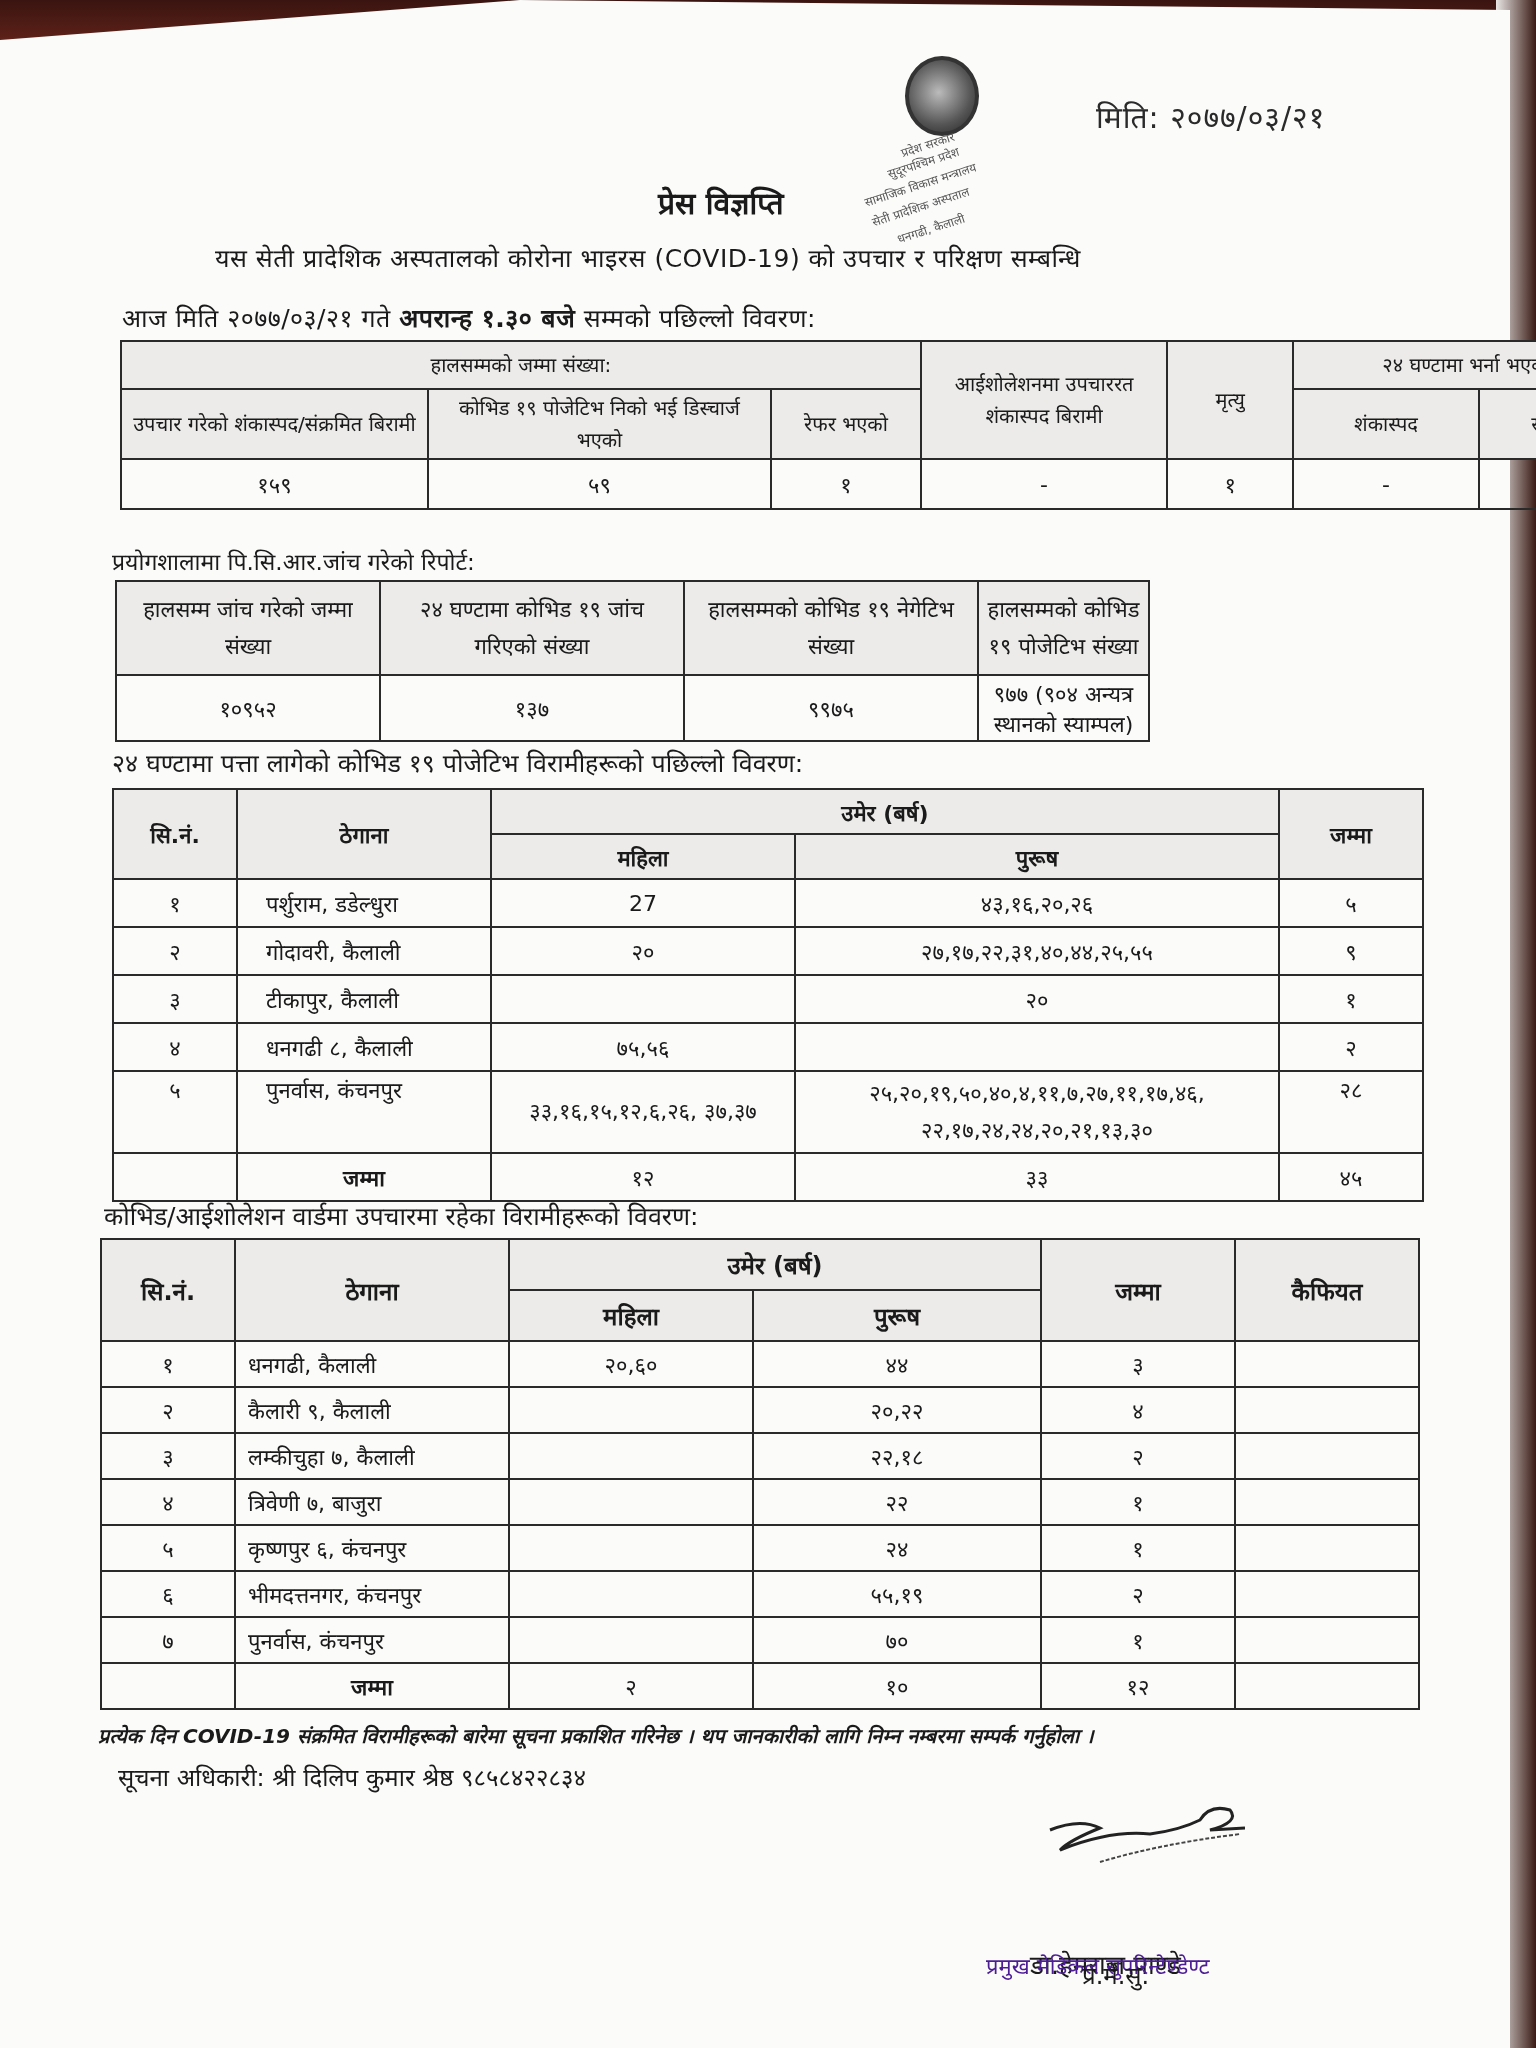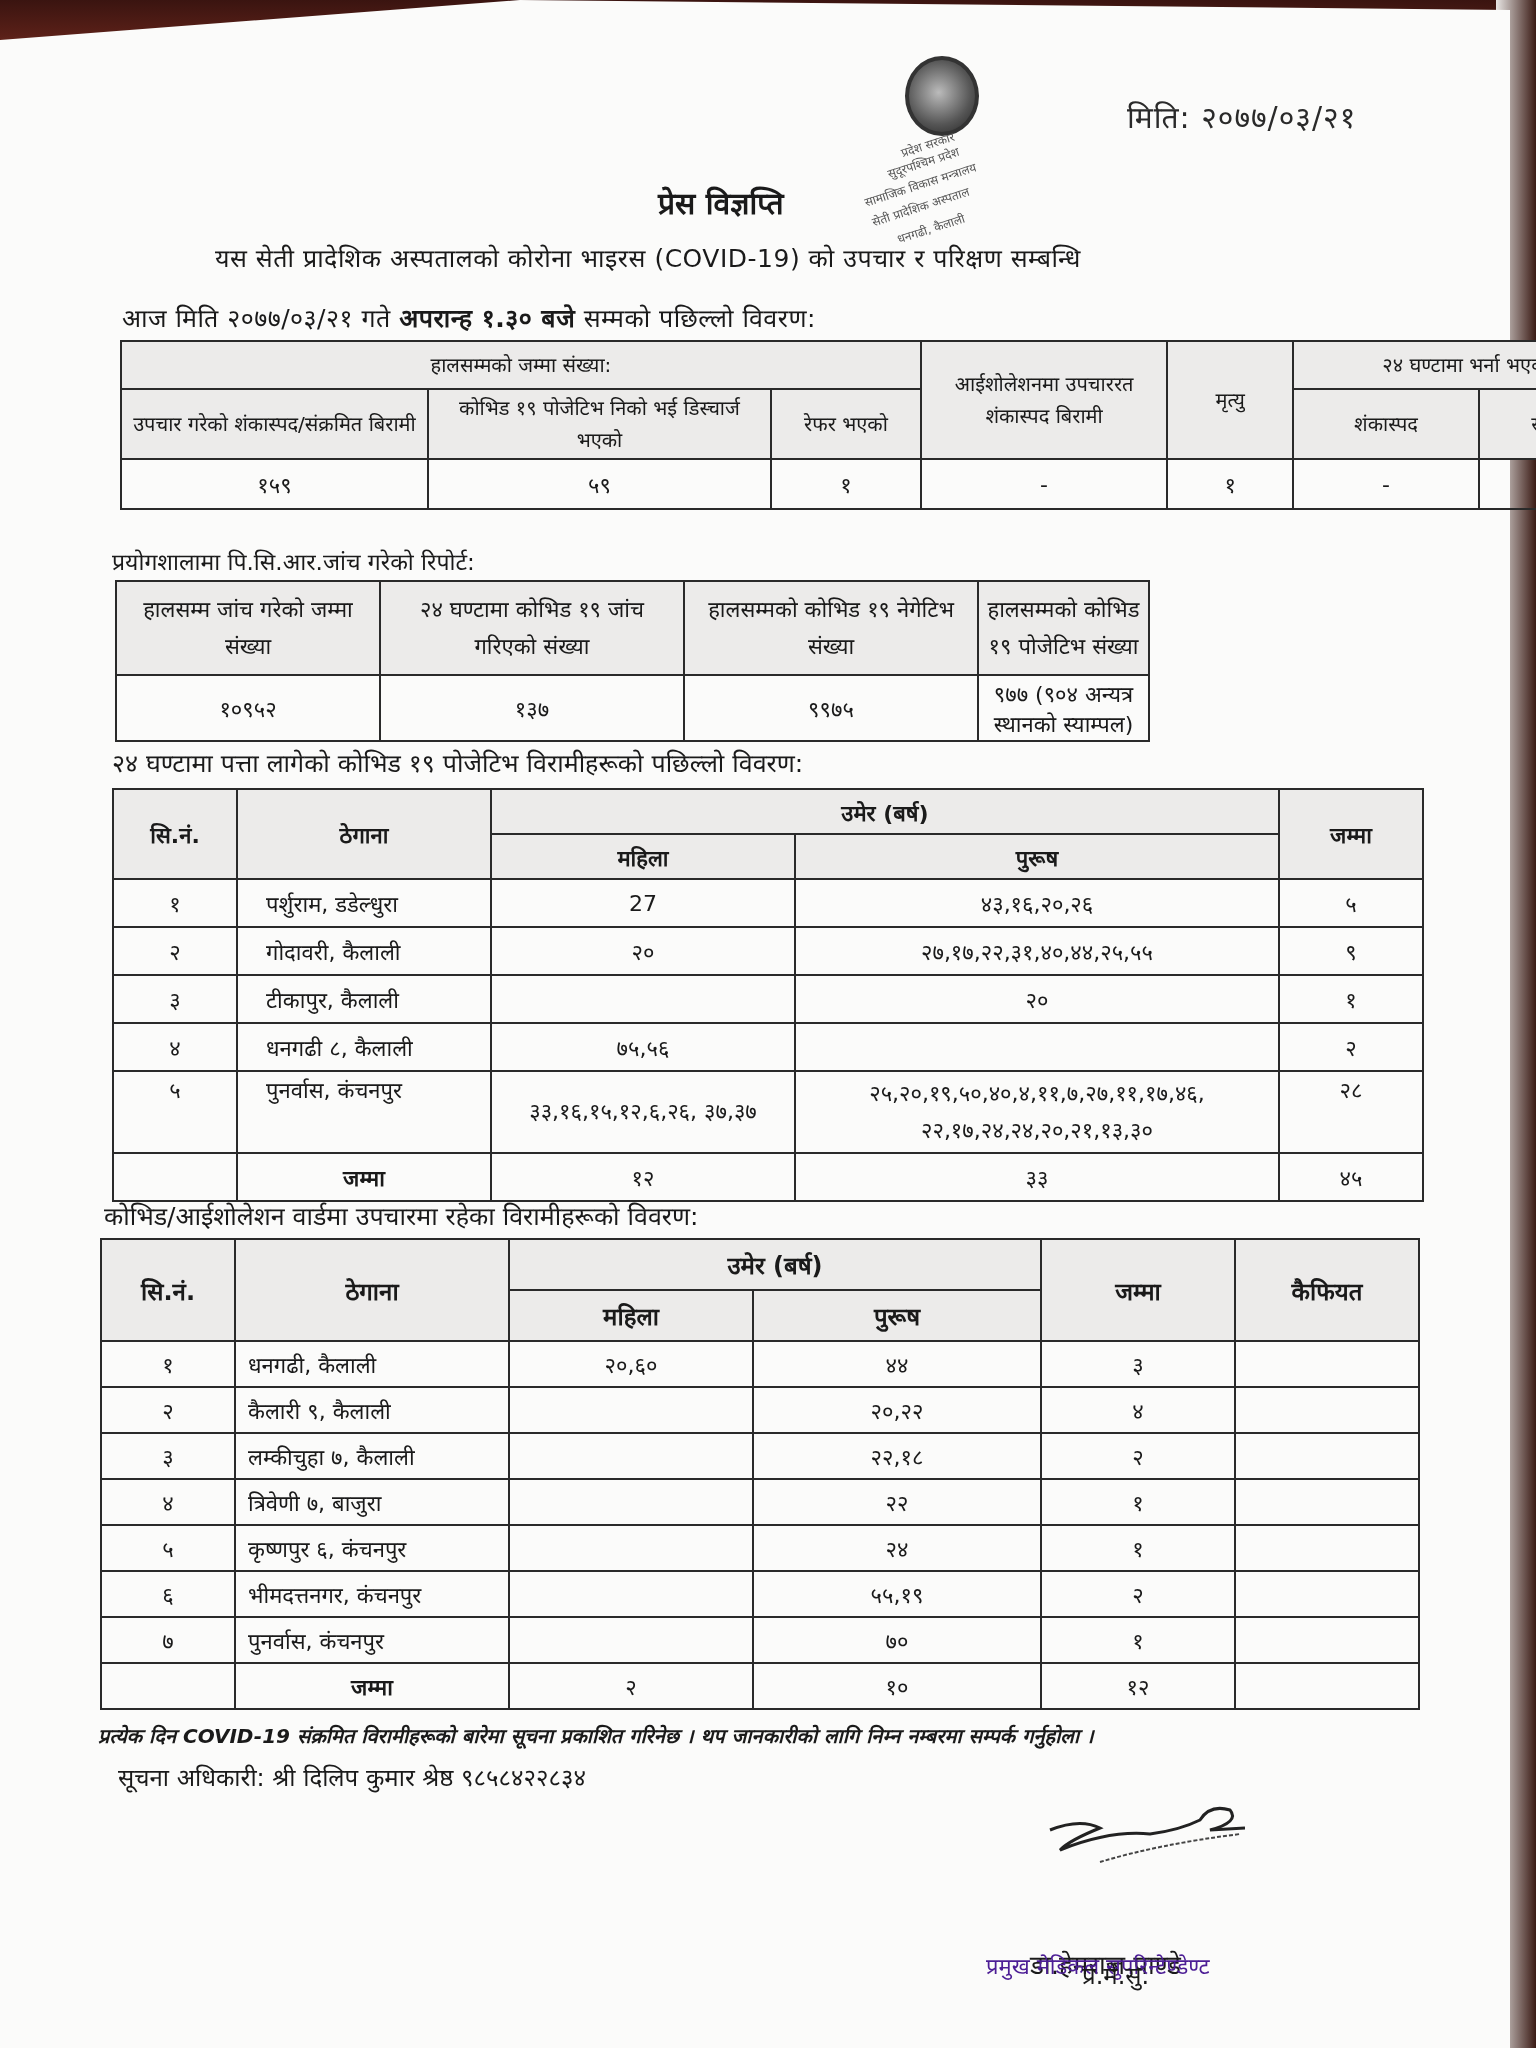--- a/index.html
+++ b/index.html
@@ -17,21 +17,21 @@
   .bg-right {
     position: absolute; right: 0; top: 0; width: 40px; height: 2048px;
     background: linear-gradient(90deg, #e8e6e4, #3a1a14);
   }
   .paper {
     position: absolute; left: 0; top: 0; width: 1510px; height: 2048px;
     background: #fbfbfa;
     clip-path: polygon(0 40px, 520px 0, 1510px 10px, 1510px 2048px, 0 2048px);
   }
   .abs { position: absolute; }
-  .date { left: 1096px; top: 96px; font-size: 30px; letter-spacing: 1px; color: #2a2a2a; margin-left: 31px; }
+  .date { left: 1096px; top: 96px; font-size: 30px; letter-spacing: 1px; color: #2a2a2a; }
   .emblem { left: 830px; top: 52px; width: 230px; height: 190px; }
   .emblem .globe {
     position: absolute; left: 75px; top: 4px; width: 66px; height: 72px; border-radius: 50%;
     border: 4px solid #333; background: radial-gradient(circle at 45% 45%, #bbb, #555 60%, #222);
   }
   .emblem .seal-line {
     position: absolute; font-size: 12px; color: #555; transform: rotate(-18deg); white-space: nowrap;
   }
   .title { left: 658px; top: 182px; font-size: 30px; font-weight: bold; }
   .intro1 { left: 215px; top: 240px; font-size: 25px; letter-spacing: 0.5px; }

